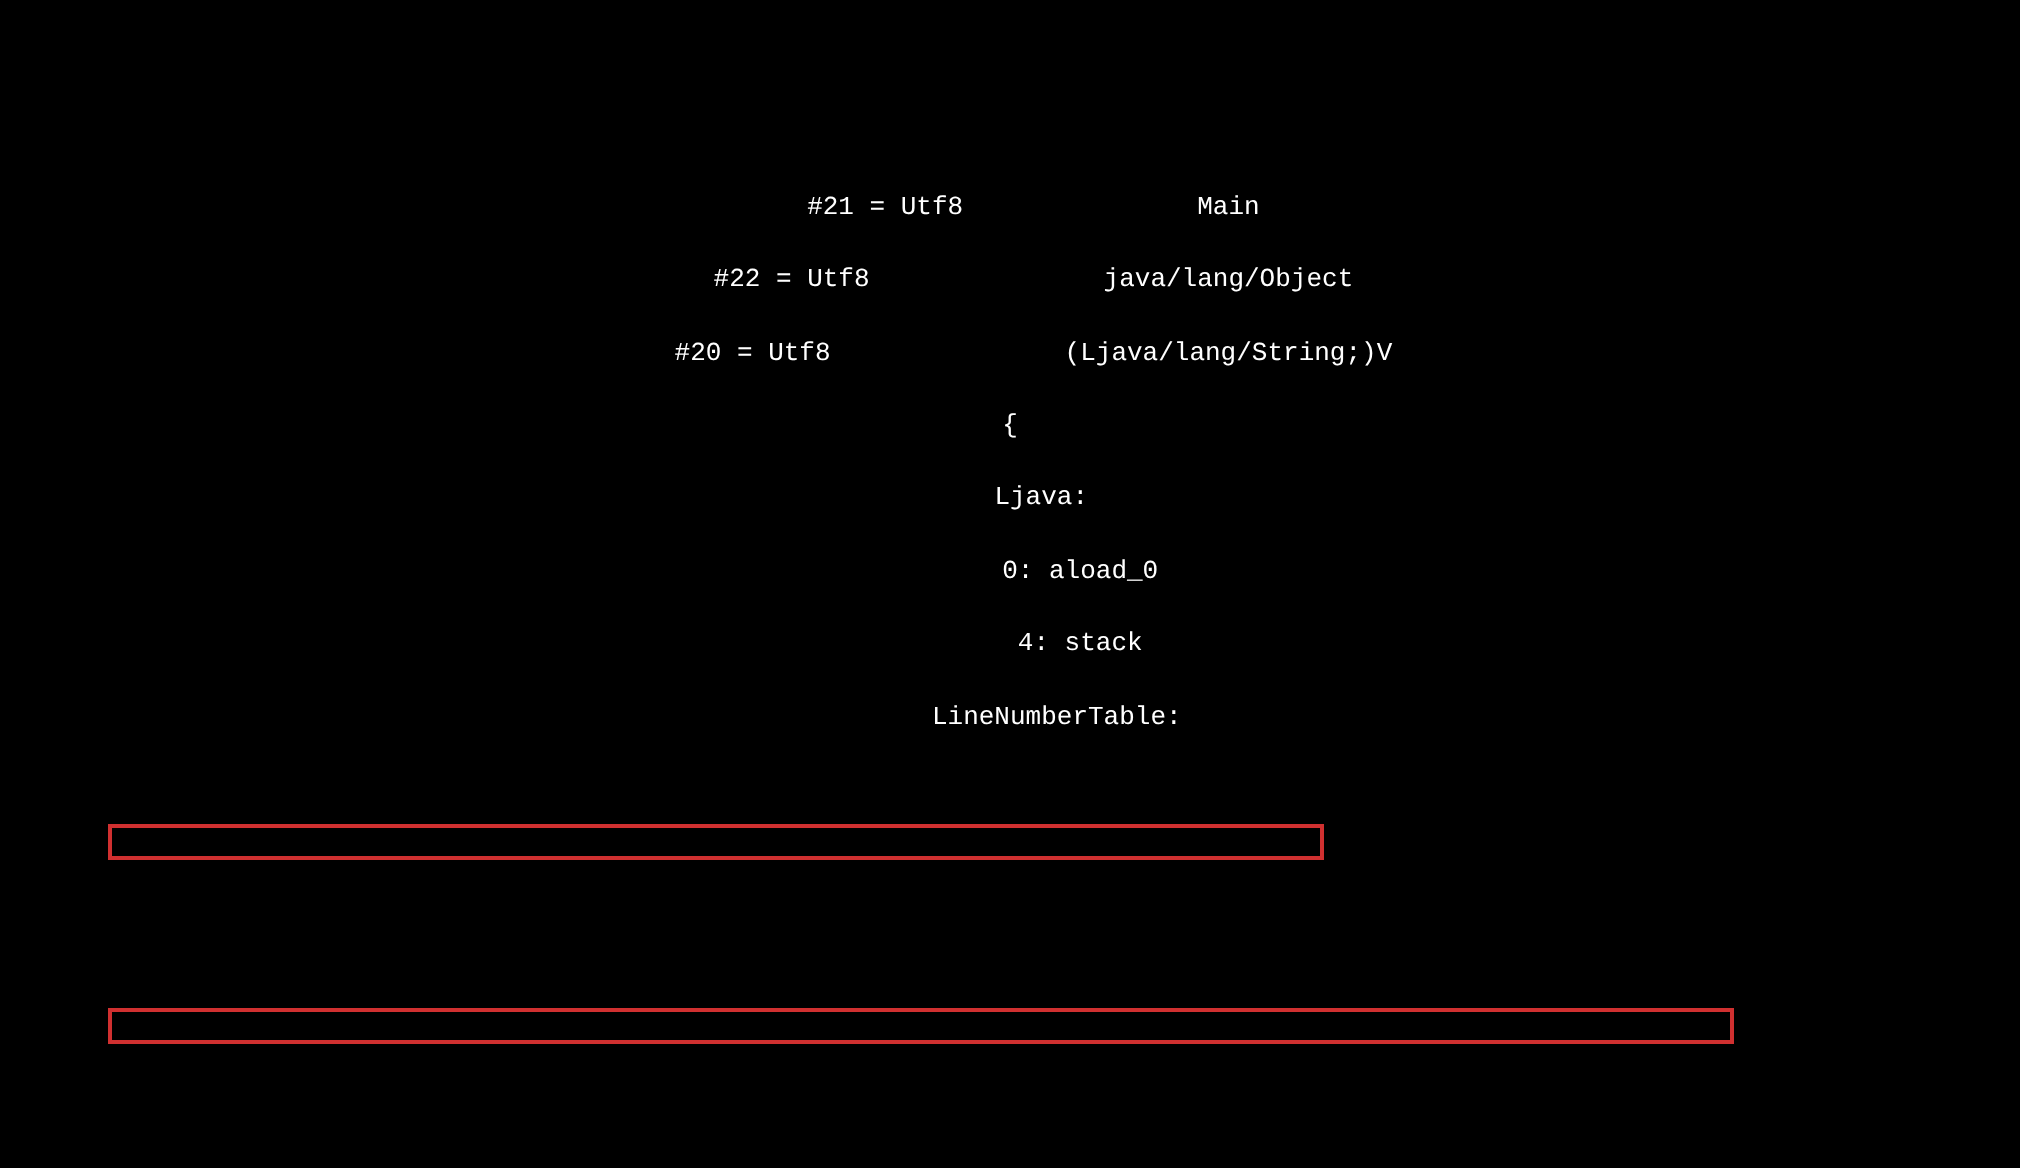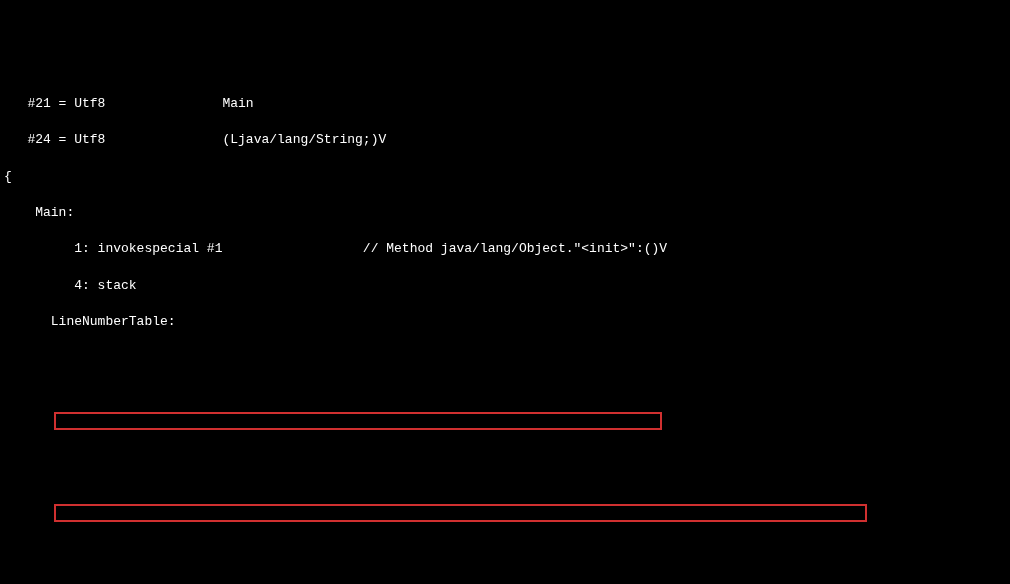--- a/index.html
+++ b/index.html
@@ -16,41 +16,43 @@
       padding: 4px;
       width: 1010px;
       height: 584px;
       overflow: hidden;
       white-space: pre;
     }
     .line {
       display: block;
       min-height: 18px;
       position: relative;
+      text-align: center;
     }
     .highlight {
       border: 2px solid #d03030;
       position: absolute;
       pointer-events: none;
     }
     .content-wrapper {
       position: relative;
     }
   </style>
 </head>
 <body>
 
 
 
 <div class="content-wrapper">
 <span class="line">   #21 = Utf8               Main</span>
-<span class="line">   #24 = Utf8               (Ljava/lang/String;)V</span>
+<span class="line">   #22 = Utf8               java/lang/Object</span>
+<span class="line">   #20 = Utf8               (Ljava/lang/String;)V</span>
 <span class="line">{</span>
-<span class="line">    Main:</span>
-<span class="line">         1: invokespecial #1                  // Method java/lang/Object."&lt;init&gt;":()V</span>
+<span class="line">    Ljava:</span>
+<span class="line">         0: aload_0</span>
 <span class="line">         4: stack</span>
 <span class="line">      LineNumberTable:</span>
 
 
 
 
 
 
 
 

